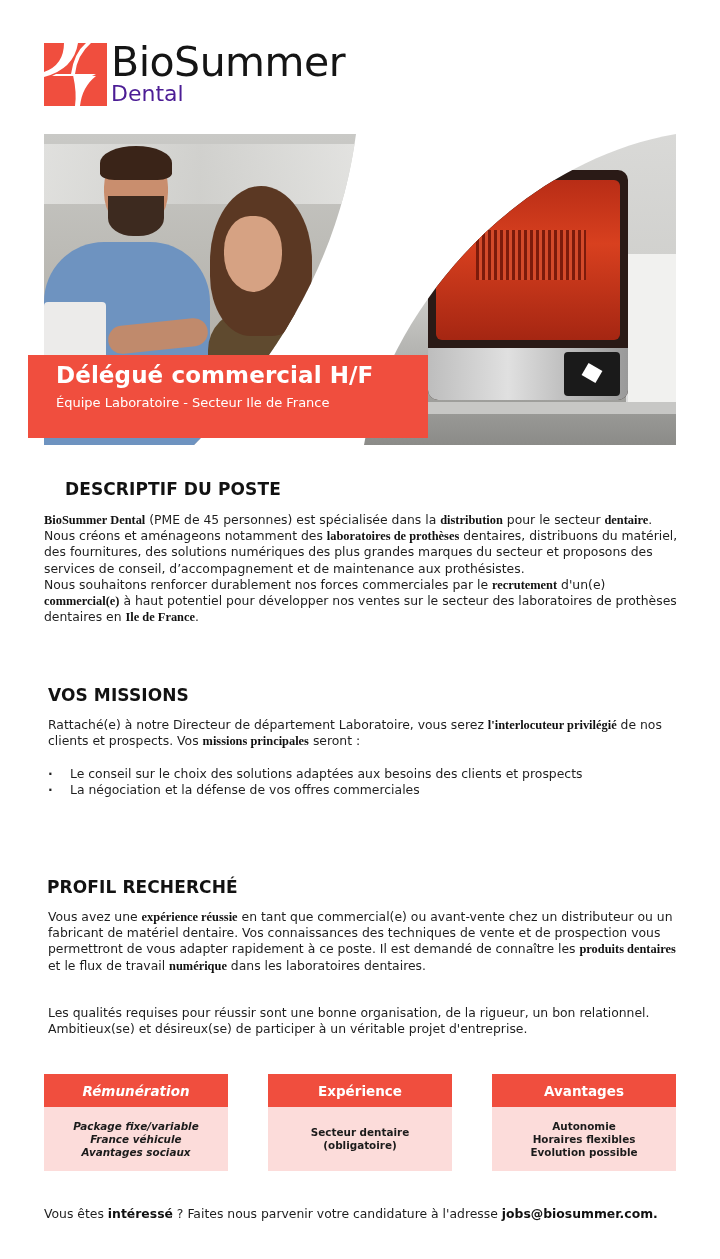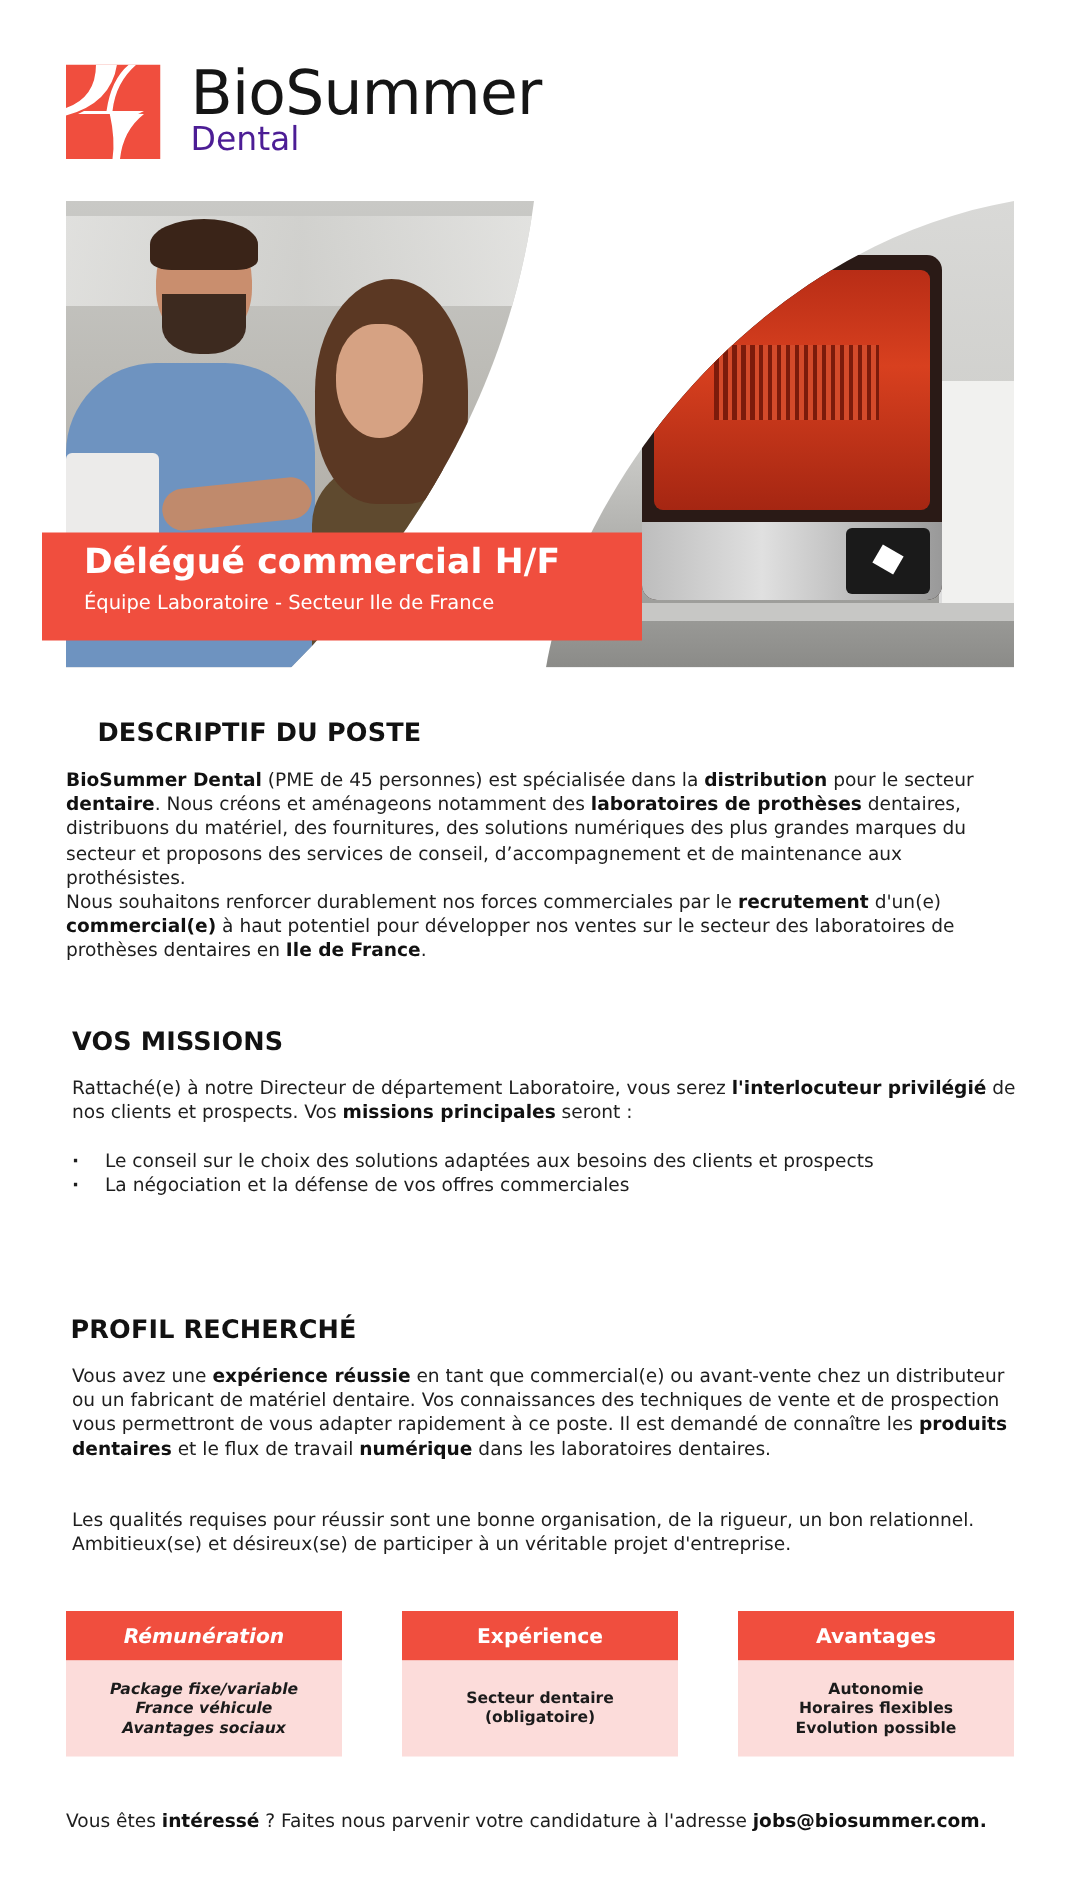--- a/index.html
+++ b/index.html
@@ -2,21 +2,21 @@
 <html><head>
 <meta charset="utf-8">
 <style>
   * { box-sizing: border-box; margin: 0; padding: 0; }
   html, body { width: 720px; height: 1259px; background: #ffffff; overflow: hidden; }
   body { position: relative; font-family: "Liberation Sans", sans-serif; color: #1c1c1c; }
 
   
   .logo { position: absolute; left: 44px; top: 43px; height: 64px; display: flex; align-items: flex-start; }
   .logo-mark { width: 63px; height: 63px; }
-  .logo-text { margin-left: 20px; margin-top: -3px; }
+  .logo-text { margin-left: 4px; margin-top: -3px; }
   .logo-name { font-family: "DejaVu Sans", sans-serif; font-size: 41px; line-height: 44px; color: #151515; letter-spacing: -0.5px; }
   .logo-sub { font-family: "DejaVu Sans", sans-serif; font-size: 22px; line-height: 24px; color: #4c1d95; margin-top: -2px; }
 
   
   .hero { position: absolute; left: 44px; top: 134px; width: 632px; height: 311px; overflow: hidden; }
   .hero-left { position: absolute; left: 0; top: 0; width: 312px; height: 311px; overflow: hidden;
     background: linear-gradient(180deg, #c9c9c6 0%, #bdbcb7 35%, #a9a49c 100%);
     clip-path: path('M0 0 L312 0 C300 90 260 200 150 311 L0 311 Z'); }
   .hero-right { position: absolute; left: 320px; top: 0; width: 312px; height: 311px; overflow: hidden;
     background: linear-gradient(180deg, #d9d9d7 0%, #cfcfcc 50%, #8b8b88 100%);
@@ -38,31 +38,31 @@
   .shelf { position: absolute; right: 0; top: 120px; width: 50px; height: 150px; background: #f1f1ef; border-left: 2px solid #ddd; }
   .printer { position: absolute; left: 64px; top: 36px; width: 200px; height: 230px; background: #2a1a16; border-radius: 10px; }
   .printer-window { position: absolute; left: 8px; top: 10px; width: 184px; height: 160px; background: linear-gradient(180deg,#b82d16 0%, #d8401f 40%, #a52612 100%); border-radius: 6px; }
   .printer-grill { position: absolute; left: 40px; top: 50px; width: 110px; height: 50px; background: repeating-linear-gradient(90deg,#7c1b0b 0 3px,#d44a2a 3px 6px); }
   .printer-base { position: absolute; left: 0; top: 178px; width: 200px; height: 52px; background: linear-gradient(90deg,#bdbdbd,#e0e0e0 40%,#999); border-radius: 0 0 10px 10px; }
   .printer-panel { position: absolute; right: 8px; top: 182px; width: 56px; height: 44px; background: #1a1a1a; border-radius: 4px; }
   .printer-screen { position: absolute; left: 20px; top: 14px; width: 16px; height: 14px; background: #fff; transform: rotate(30deg); }
   .table { position: absolute; left: 40px; top: 268px; width: 272px; height: 12px; background: #c7c7c5; }
 
   
-  .banner { position: absolute; left: 28px; top: 355px; width: 400px; height: 72px; background: #f04e3e; }
+  .banner { position: absolute; left: 28px; top: 355px; width: 400px; height: 83px; background: #f04e3e; }
   .banner-title { position: absolute; left: 28px; top: 7px; font-family: "DejaVu Sans", sans-serif; font-weight: bold; font-size: 23px; color: #ffffff; white-space: nowrap; letter-spacing: 0.1px; }
   .banner-sub { position: absolute; left: 28px; top: 40px; font-family: "DejaVu Sans", sans-serif; font-size: 13px; color: #ffffff; white-space: nowrap; }
 
   
   .section-title { position: absolute; font-family: "DejaVu Sans", sans-serif; font-weight: bold; font-size: 17px; color: #121212; letter-spacing: 0.1px; }
   .section-title .hl { position: absolute; left: -2px; bottom: -3px; height: 9px; background: #fadcd9; z-index: -1; }
   .section-title span.t { position: relative; }
 
   .para { position: absolute; left: 44px; width: 640px; font-family: "DejaVu Sans", sans-serif; font-size: 12.4px; line-height: 16.2px; color: #1e1e1e; }
-  .para b { font-weight: bold; color: #111; }
+  .para b { font-weight: bold; color: #111; font-family: Liberation Serif, serif; }
 
   .bullets { position: absolute; left: 48px; top: 766px; width: 640px; list-style: none; font-family: "DejaVu Sans", sans-serif; font-size: 12.4px; line-height: 16.2px; color: #1e1e1e; }
   .bullets li { position: relative; padding-left: 22px; }
   .bullets li::before { content: "\00B7"; position: absolute; left: 0; top: 0; font-weight: bold; }
 
   
   .card { position: absolute; top: 1074px; width: 184px; height: 97px; }
   .card-head { height: 33px; background: #f04e3e; color: #fff; font-family: "DejaVu Sans", sans-serif; font-weight: bold; font-size: 13.5px; display: flex; align-items: center; justify-content: center; }
   .card-body { height: 64px; background: #fcdcda; display: flex; flex-direction: column; align-items: center; justify-content: center; font-family: "DejaVu Sans", sans-serif; font-weight: bold; font-size: 10.4px; line-height: 13px; color: #1b1b1b; text-align: center; }
 

